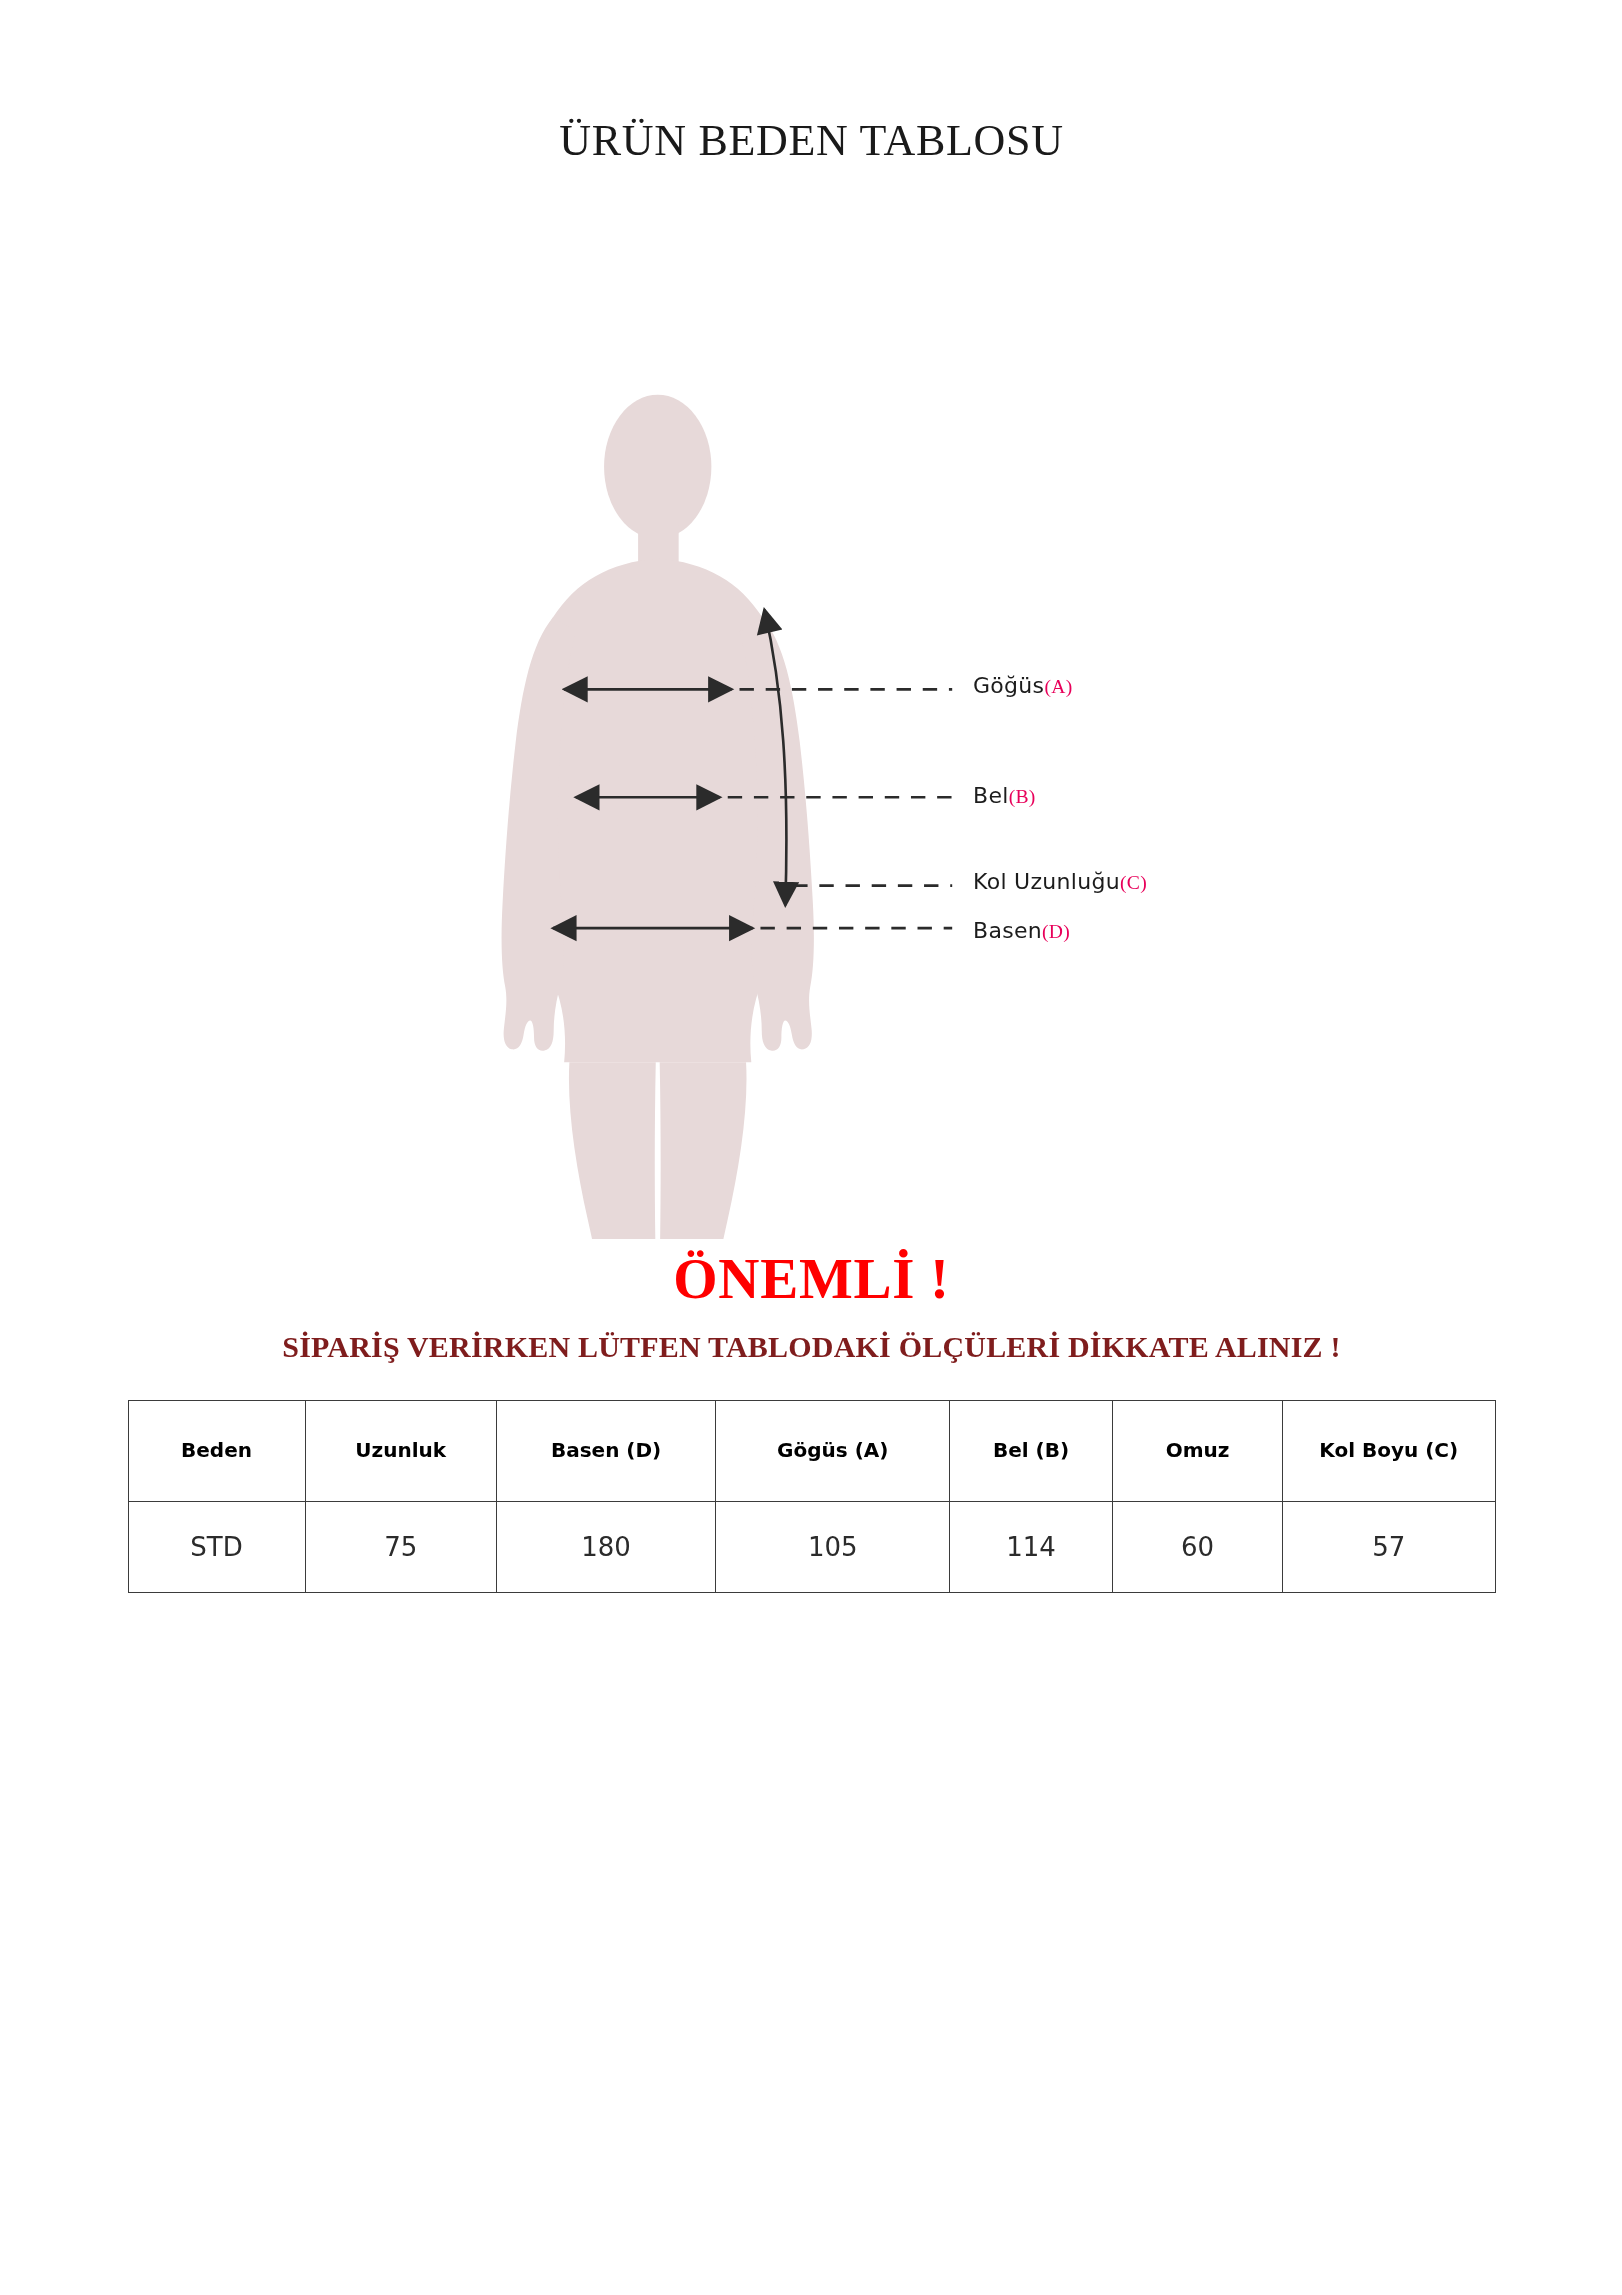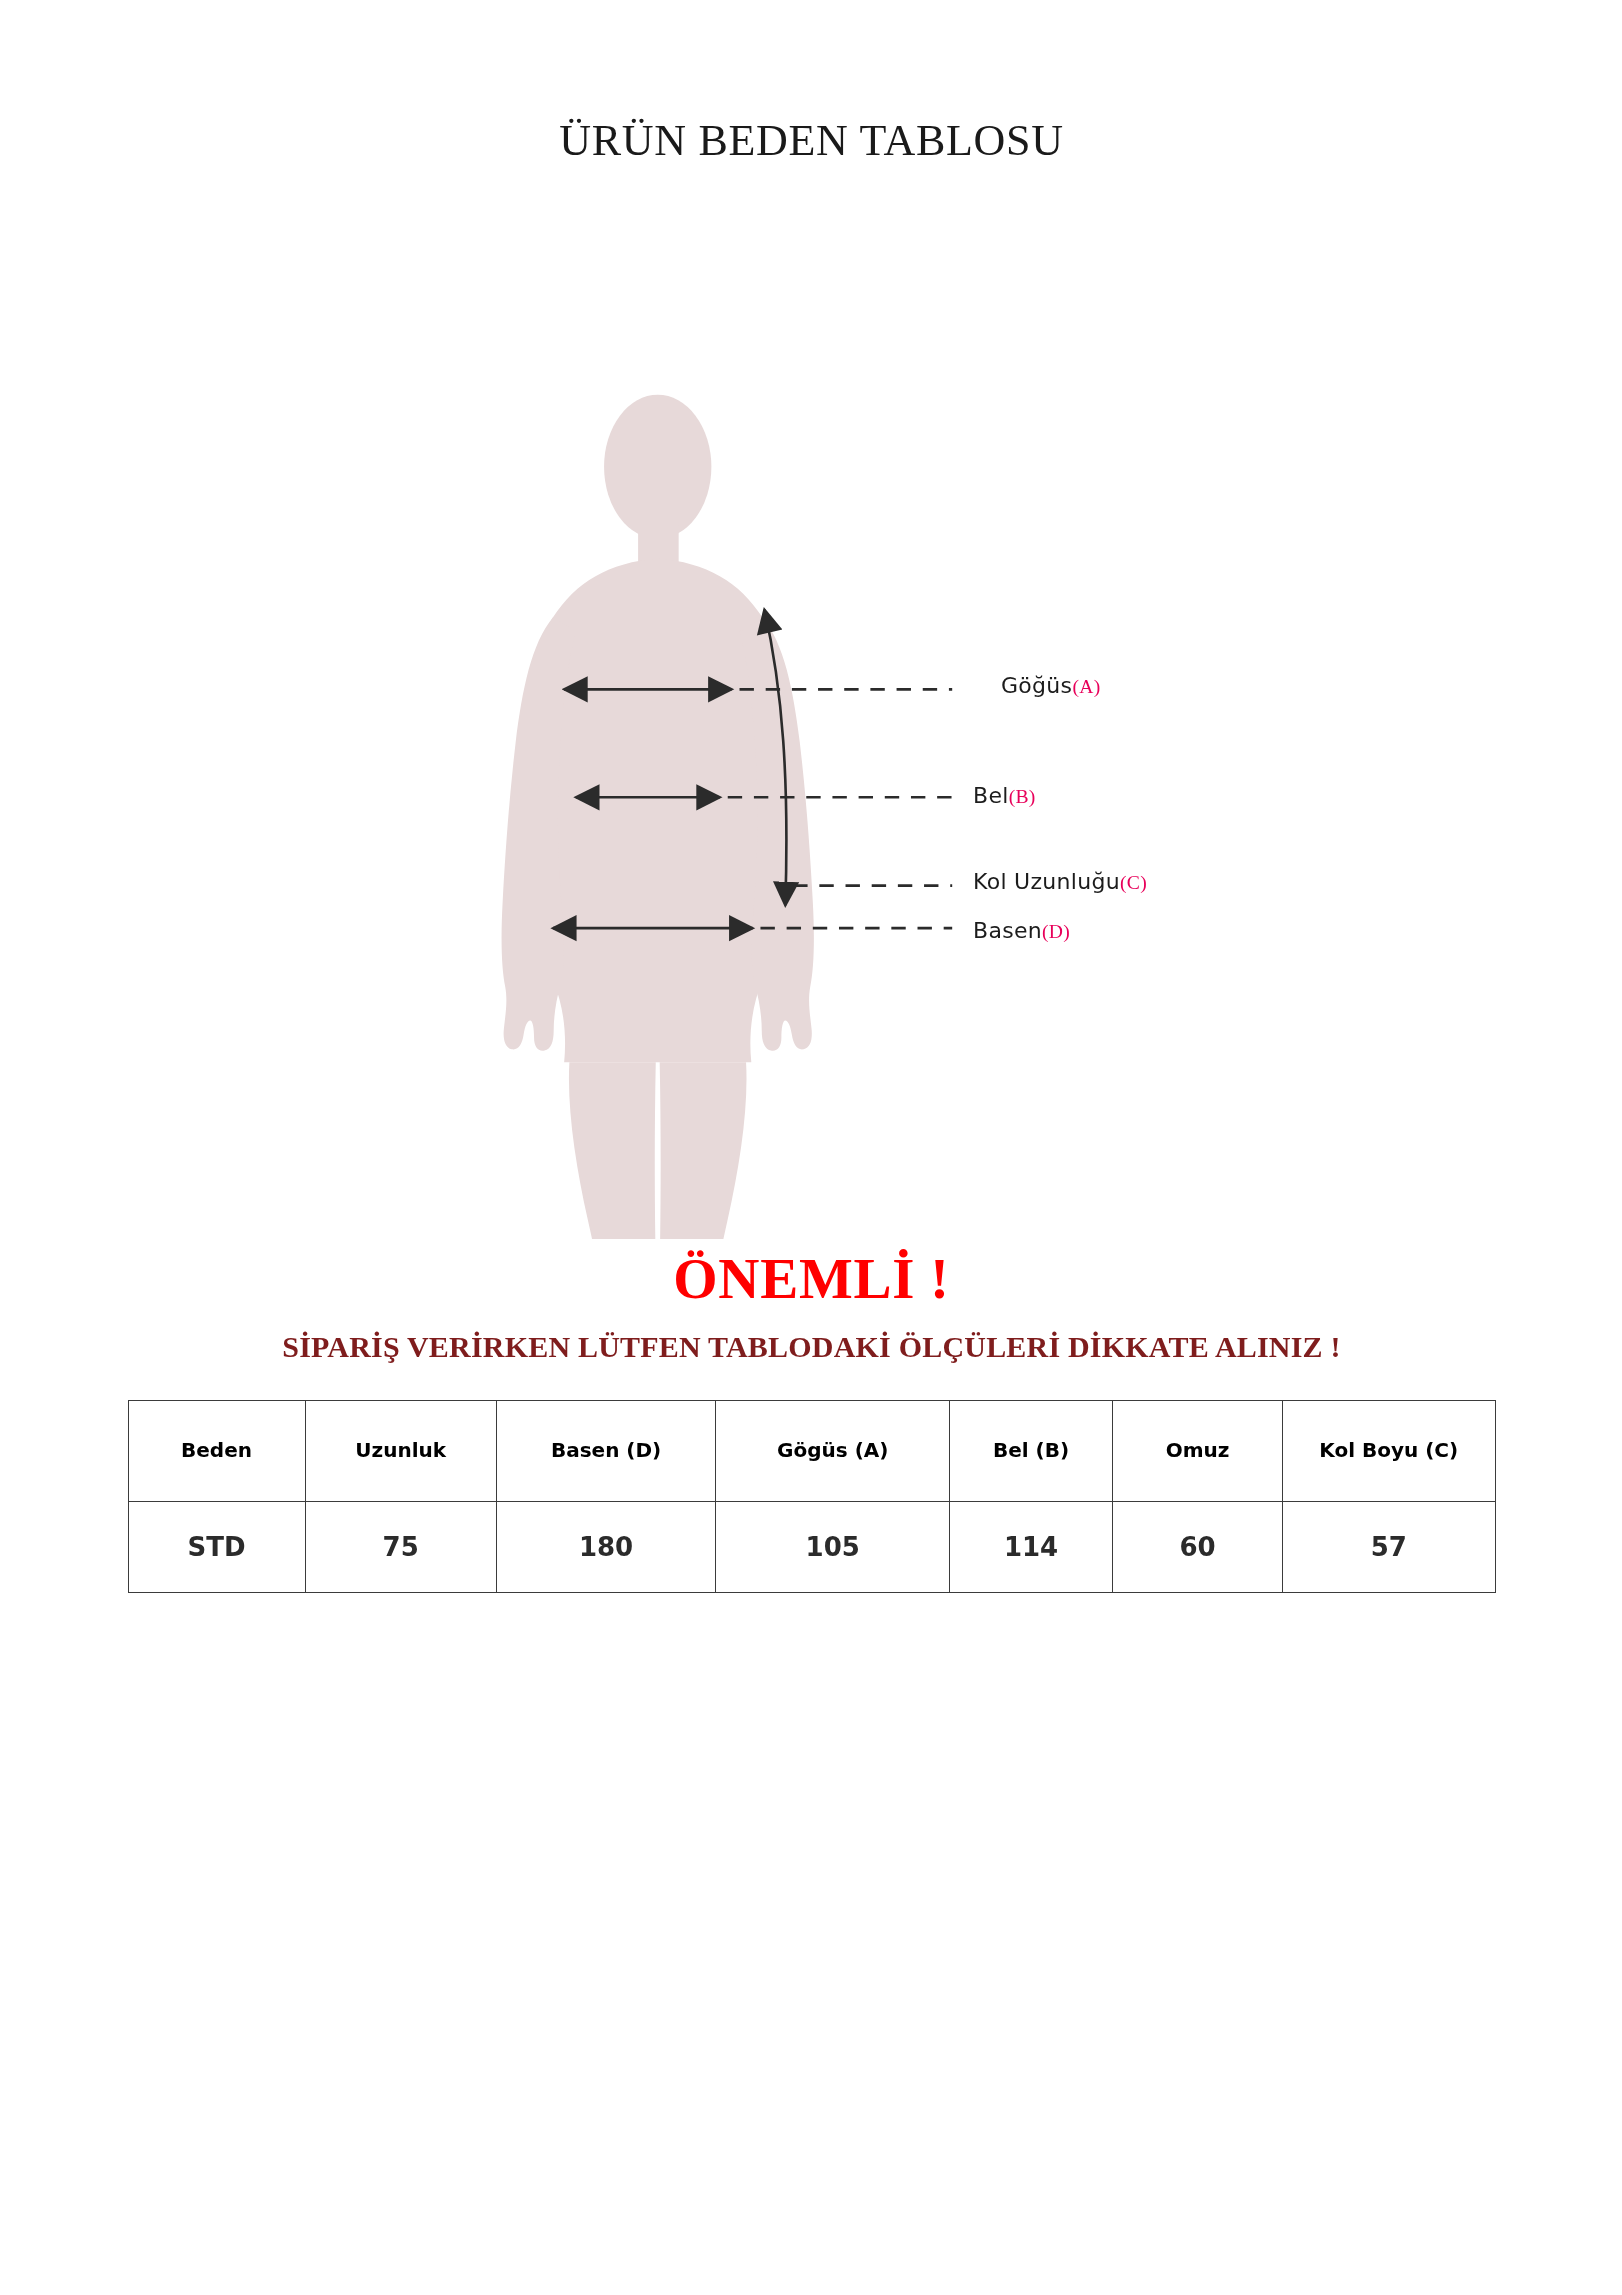--- a/index.html
+++ b/index.html
@@ -56,21 +56,21 @@
     color: #1c1c1c;
     white-space: nowrap;
     letter-spacing: 0.3px;
   }
   .callout .tag {
     color: #e8005a;
     font-family: "Liberation Serif", serif;
     font-size: 19.6px;
   }
 
-  .c-gogus { left: 1001px; top: 481px; }
+  .c-gogus { left: 973px; top: 481px; }
   .c-bel   { left: 973px; top: 591px; }
   .c-kol   { left: 973px; top: 677px; }
   .c-basen { left: 973px; top: 726px; }
 
   
   .notice-wrap {
     text-align: center;
     margin-top: 6.5px;
   }
   .notice-main {
@@ -109,21 +109,21 @@
   }
   table.size-table th {
     font-size: 20px;
     font-weight: bold;
     height: 92px;
     padding: 3.9px 5.2px;
     line-height: 1.15;
   }
   table.size-table td {
     font-size: 26px;
-    font-weight: 700;
+    font-weight: 400;
     height: 82px;
     padding: 3.9px 5.2px;
     color: #2b2b2b;
   }
 
   
   col.c0 { width: 12.5%; }
   col.c1 { width: 13.5%; }
   col.c2 { width: 15.5%; }
   col.c3 { width: 16.5%; }

